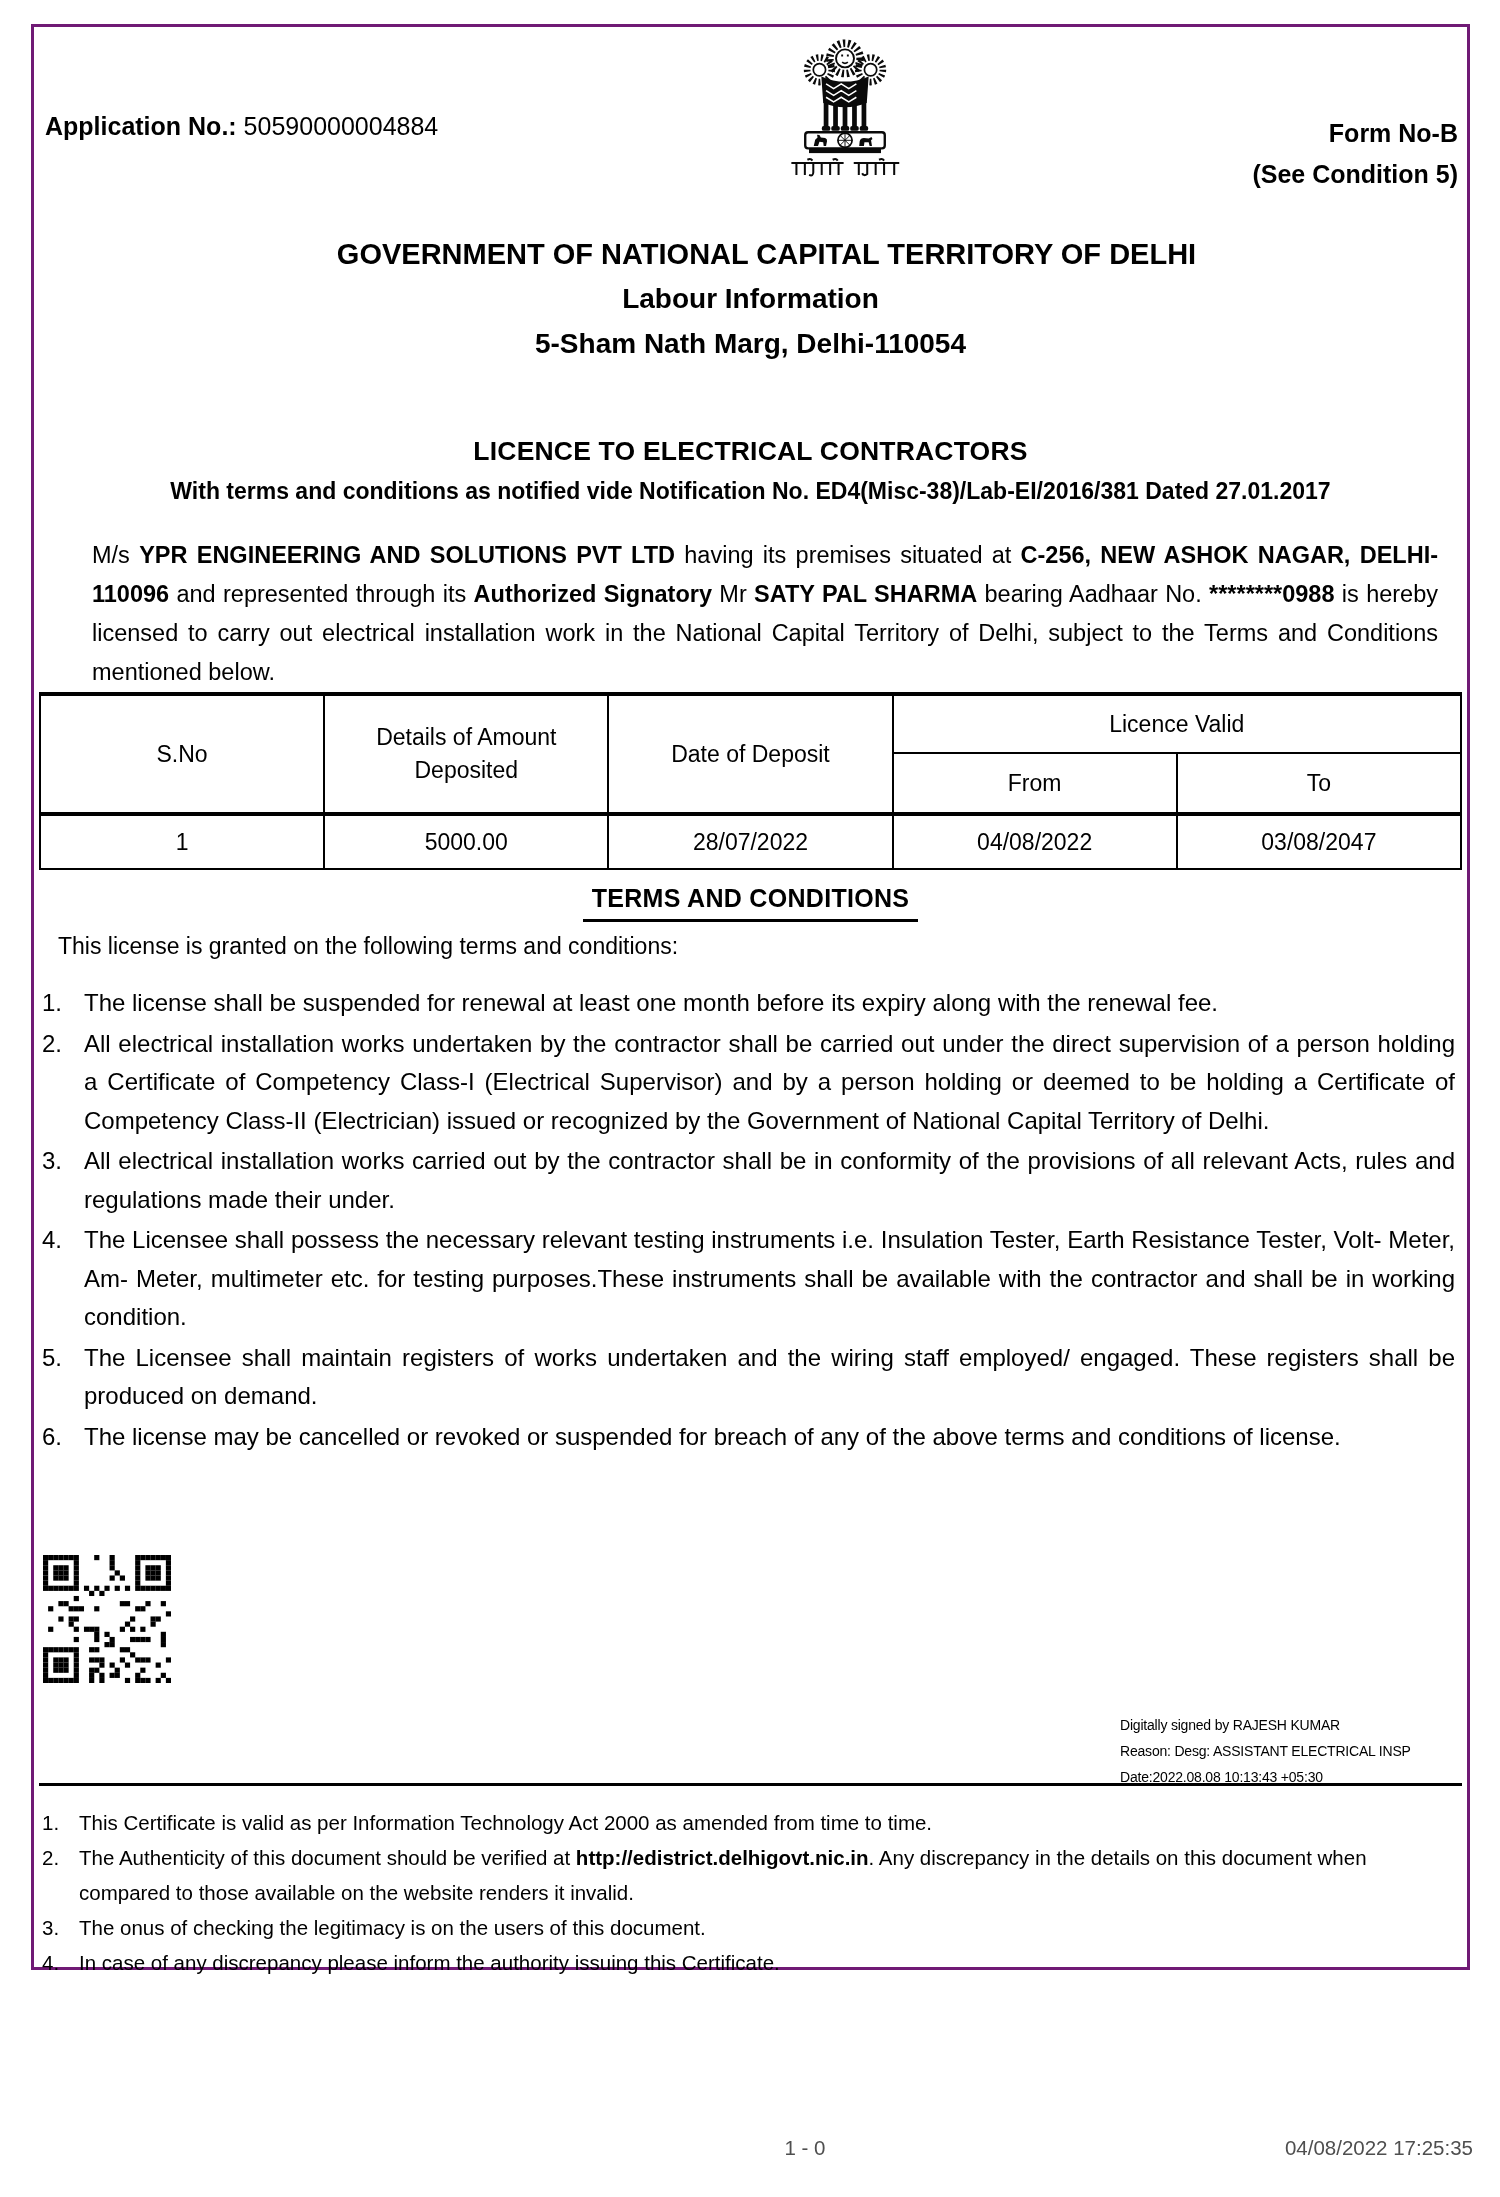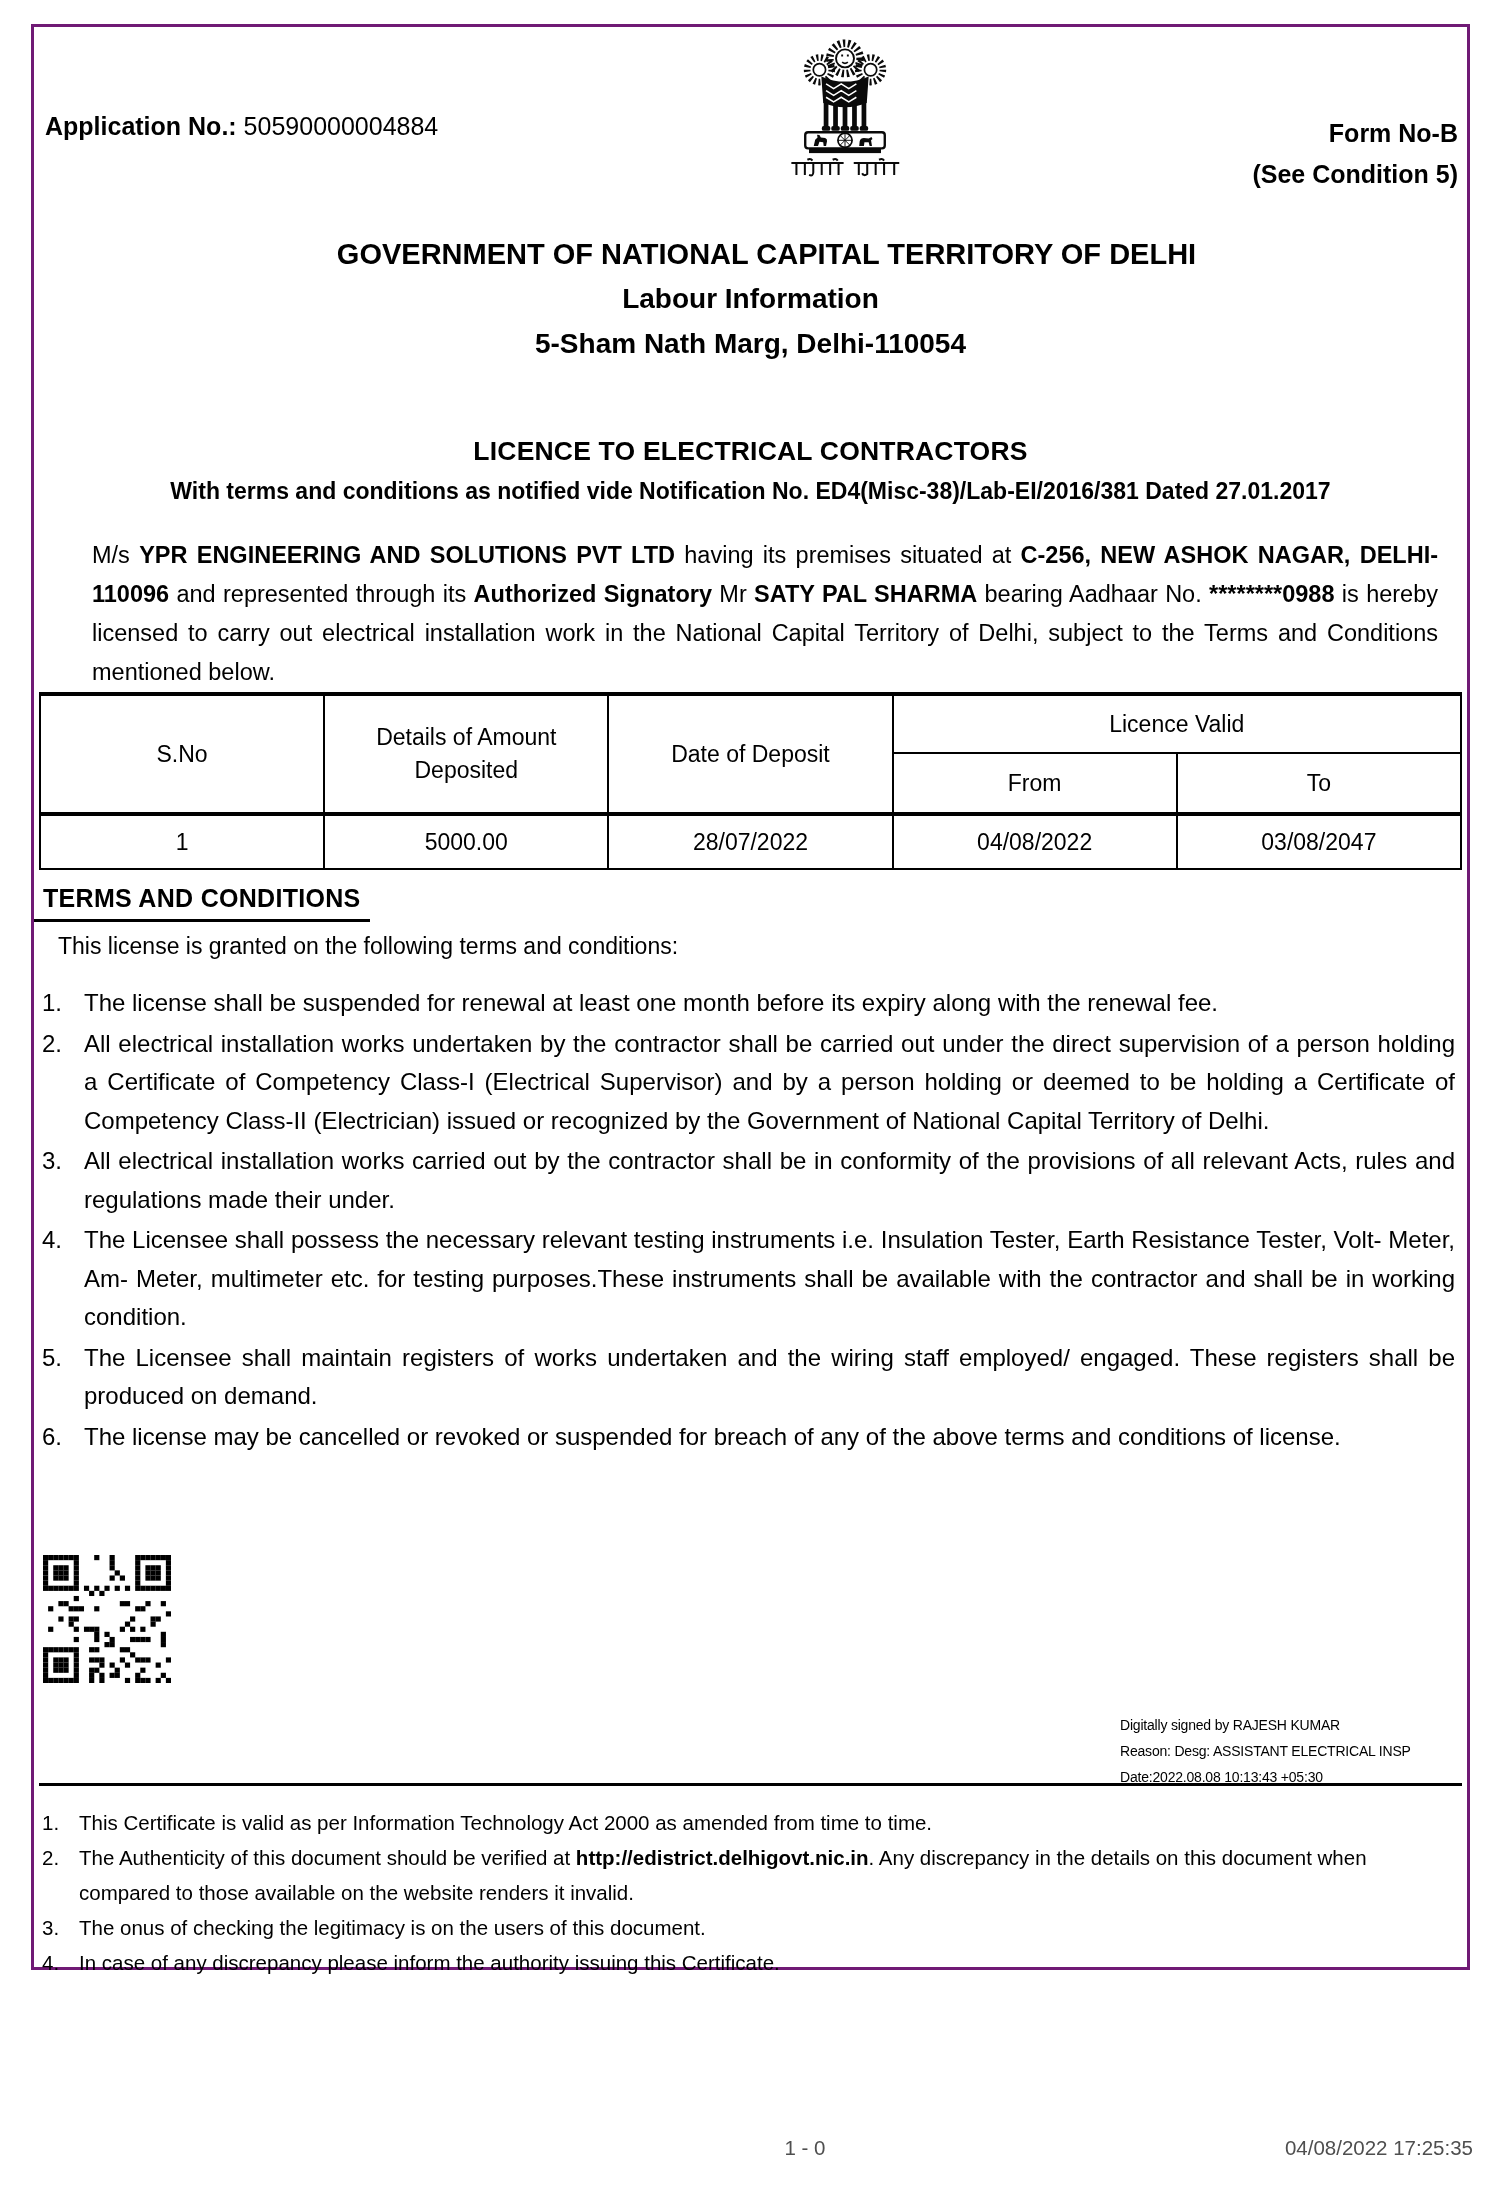--- a/index.html
+++ b/index.html
@@ -28,21 +28,21 @@
   .grant b{font-weight:bold;}
   .tbl-wrap{left:5px;right:5px;top:665px;}
   table.deposit{width:100%;border-collapse:collapse;border:2.5px solid #000;border-top:4px solid #000;font-size:23px;table-layout:fixed;}
   table.deposit th,table.deposit td{
     border:2.5px solid #000;font-weight:normal;text-align:center;vertical-align:middle;
     padding:2px 6px;line-height:33px;
   }
   table.deposit thead tr.h1 th.span2{height:52px;}
   table.deposit thead tr.h2 th{height:54px;}
   table.deposit tbody td{height:48px;border-top:4px solid #000;}
-  .tandc-wrap{left:0;width:100%;top:857px;text-align:left;}
+  .tandc-wrap{left:0;width:100%;top:857px;text-align:center;}
   .tandc-wrap span{display:inline-block;font-size:25px;font-weight:bold;letter-spacing:.3px;
     padding:0 9px 6px 9px;border-bottom:3px solid #000;}
   .intro{left:24px;top:906px;font-size:23px;}
   ol.plain{list-style:none;margin:0;padding:0;}
   .terms-list{left:8px;right:12px;top:957px;font-size:24px;line-height:38.5px;}
   .terms-list li{position:relative;padding-left:42px;margin-bottom:2px;text-align:justify;}
   .terms-list li .num{position:absolute;left:0;top:0;}
   .qr{left:9px;top:1528px;width:128px;height:128px;}
   .divider{left:5px;right:5px;top:1756px;border-top:3px solid #000;height:0;}
   .sig-block{left:1086px;top:1685px;font-size:14px;line-height:26px;letter-spacing:-.2px;white-space:nowrap;}

